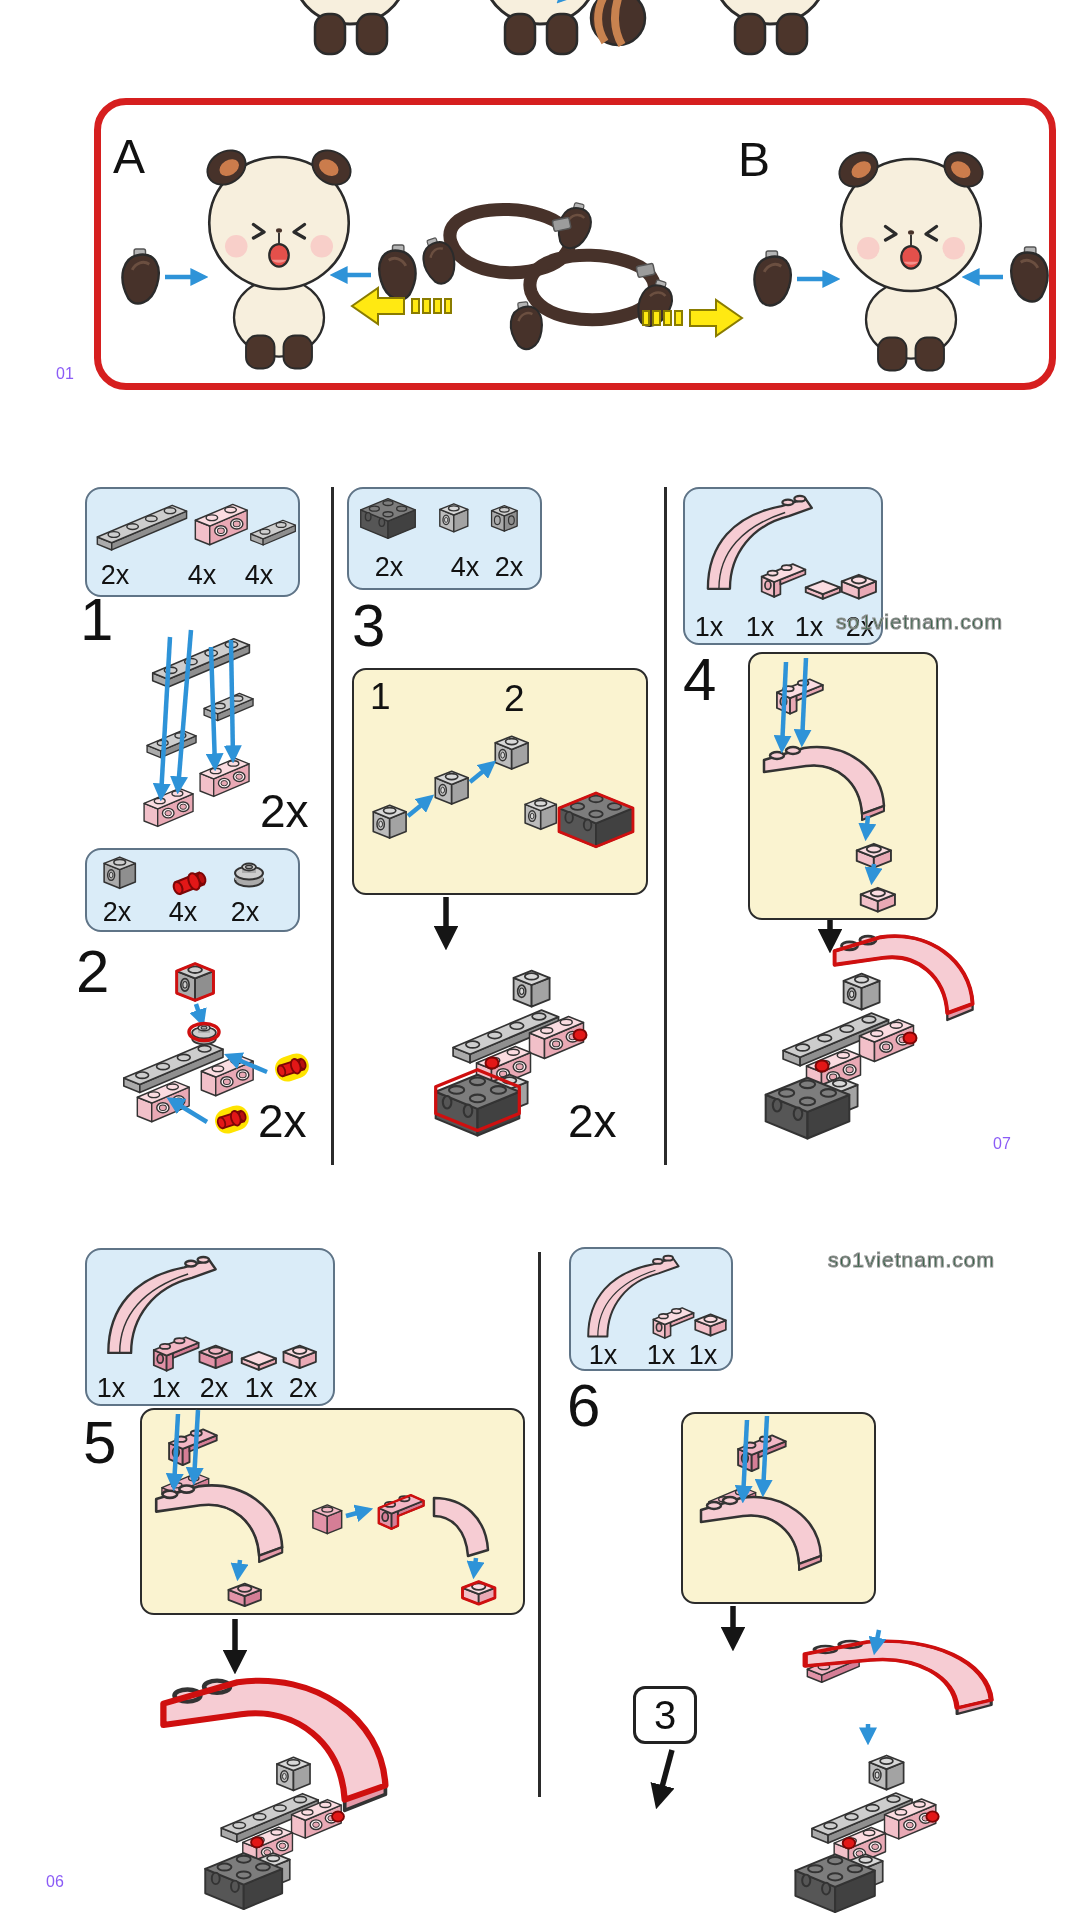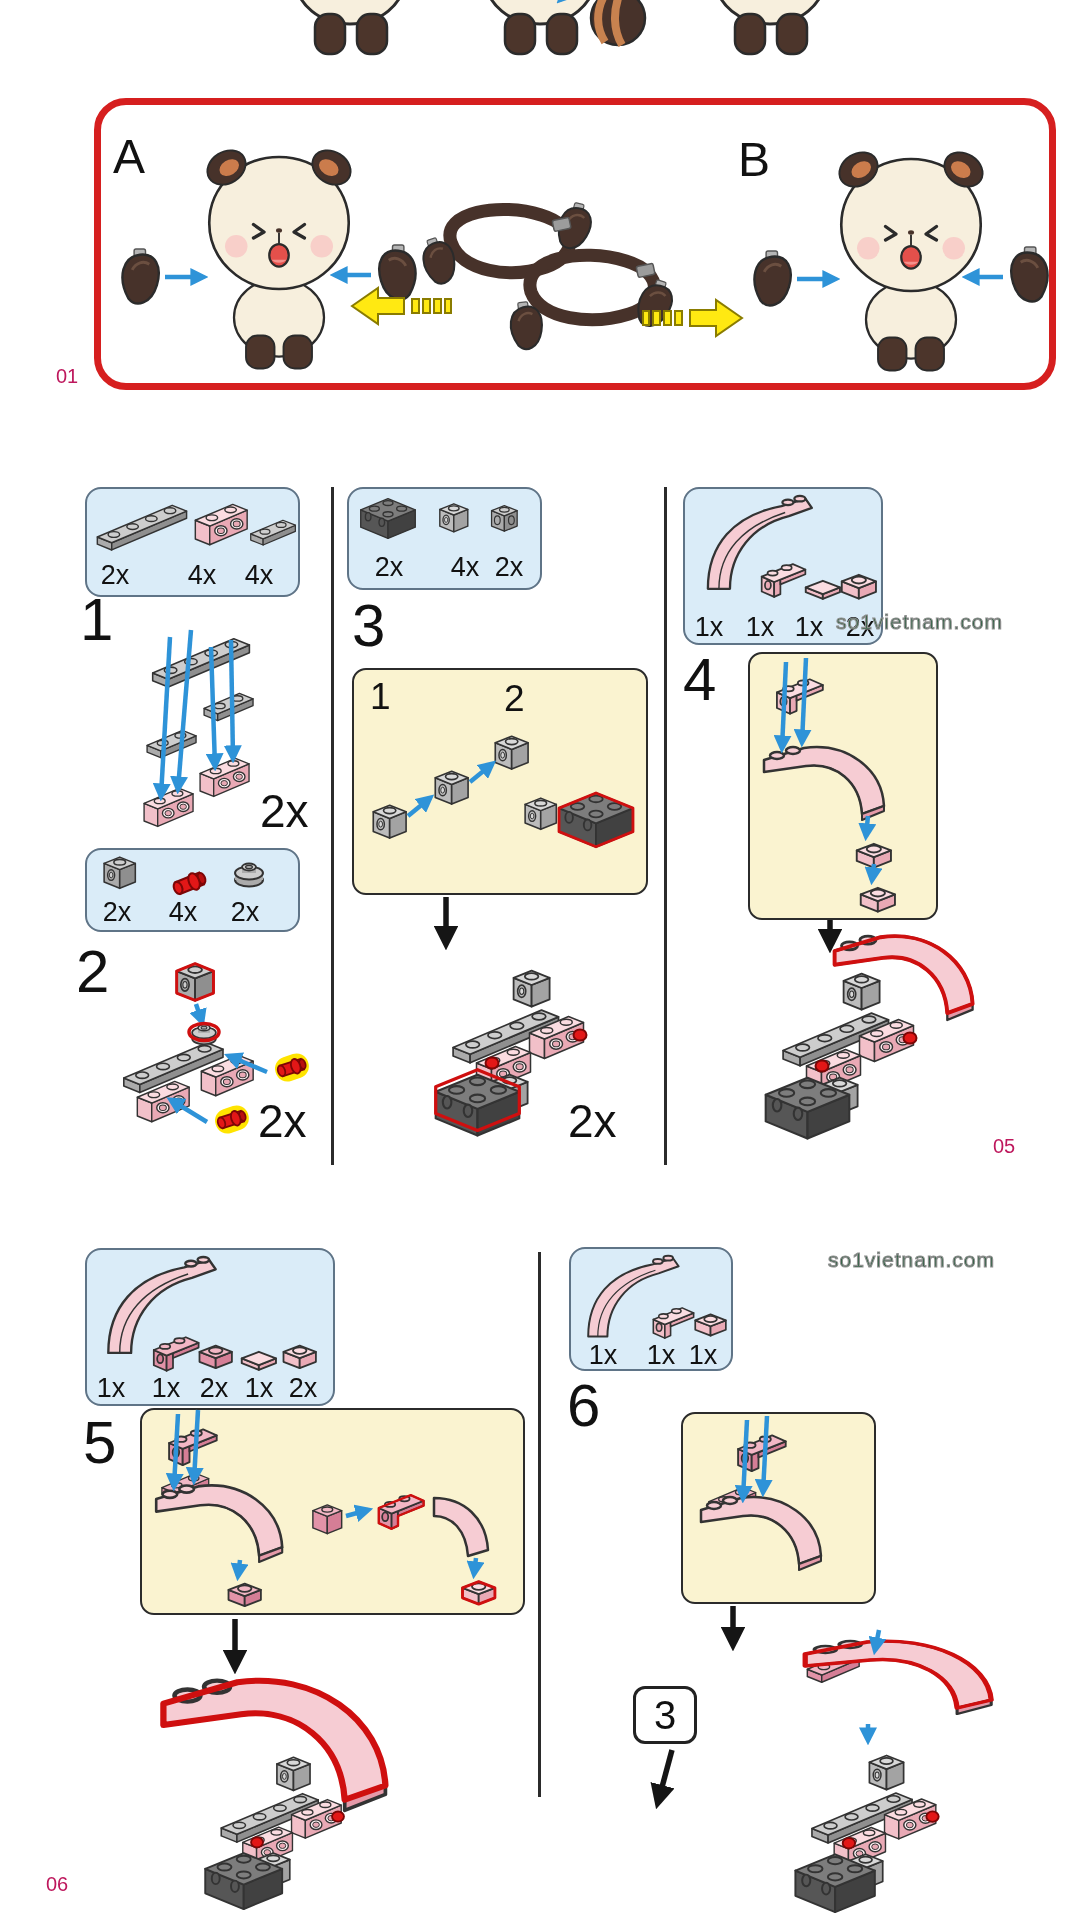--- a/index.html
+++ b/index.html
@@ -6,21 +6,21 @@
   html,body{background:#ffffff}
   body{font-family:"Liberation Sans",sans-serif;color:#111}
   #canvas{position:relative;width:1080px;height:1920px;background:#fff;overflow:hidden}
   .abs{position:absolute}
   .pbox{position:absolute;background:#daecf8;border:2px solid #5f7487;border-radius:16px}
   .ypanel{position:absolute;background:#faf3d0;border:2.5px solid #2b2b2b;border-radius:14px}
   .stepnum{position:absolute;font-size:60px;line-height:1;color:#111}
   .cnt{position:absolute;font-size:27px;color:#111;width:60px;text-align:center;line-height:1.1}
   .mult{position:absolute;font-size:46px;color:#111;line-height:1}
   .subnum{position:absolute;font-size:37px;color:#111;line-height:1}
-  .pageno{position:absolute;font-size:20px;color:#be185d;line-height:1}
+  .pageno{position:absolute;font-size:16px;color:#8b5cf6;line-height:1}
   .vline{position:absolute;width:3px;background:#2b2b2b}
   .wm{position:absolute;font-size:21px;letter-spacing:1px;color:#14532d;-webkit-text-stroke:1.2px #8f8f8f}
   .redbox{position:absolute;border:7px solid #d61f1f;border-radius:32px;background:#fff;overflow:hidden}
   .ablabel{position:absolute;font-size:48px;color:#111;line-height:1}
   .callout{position:absolute;background:#fff;border:3px solid #222;border-radius:12px;display:flex;align-items:center;justify-content:center;font-size:40px;color:#111}
   svg{display:block;overflow:visible}
   .bl{stroke:#2e93d8;stroke-width:4.5;fill:none}
   .blk{stroke:#151515;stroke-width:5.5;fill:none}
   .c-pink{--t:#fbdce1;--l:#f2c0c9;--r:#e9a9b5}
   .c-rose{--t:#f2b7c5;--l:#e293a8;--r:#d57e96}
@@ -411,21 +411,21 @@
 <svg class="abs" style="left:816px;top:920px" width="32" height="44" viewBox="0 0 32 44">
   <line x1="14" y1="0" x2="14" y2="26" class="blk" marker-end="url(#ak)"></line>
 </svg>
 <svg class="abs" style="left:742px;top:928px" width="338" height="245" viewBox="0 0 338 245">
   <use href="#cluster" transform="translate(18,42)"></use>
   <g transform="translate(88,0) scale(1.15)">
         <use href="#rainbow" class="c-archpink"></use>
         <use href="#rainbowOL"></use>
       </g>
 </svg>
-<div class="pageno" style="left:993px;top:1136px">05</div>
+<div class="pageno" style="left:993px;top:1136px">07</div>
 
 <div class="pbox" style="left:85px;top:1248px;width:250px;height:158px">
   <svg width="250" height="126" viewBox="0 0 250 126">
     <use href="#arch" class="c-archpink" transform="translate(8,6) scale(0.95)"></use>
     <use href="#bracket" class="c-rose" transform="translate(62,84) scale(0.8)"></use>
     <use href="#plate1x1" class="c-rose" transform="translate(108,92) scale(0.9)"></use>
     <use href="#tile1x1" class="c-pink" transform="translate(150,98) scale(0.95)"></use>
     <use href="#plate1x1" class="c-pink" transform="translate(192,92) scale(0.9)"></use>
   </svg>
   <div class="cnt" style="left:-6px;top:124px">1x</div>

